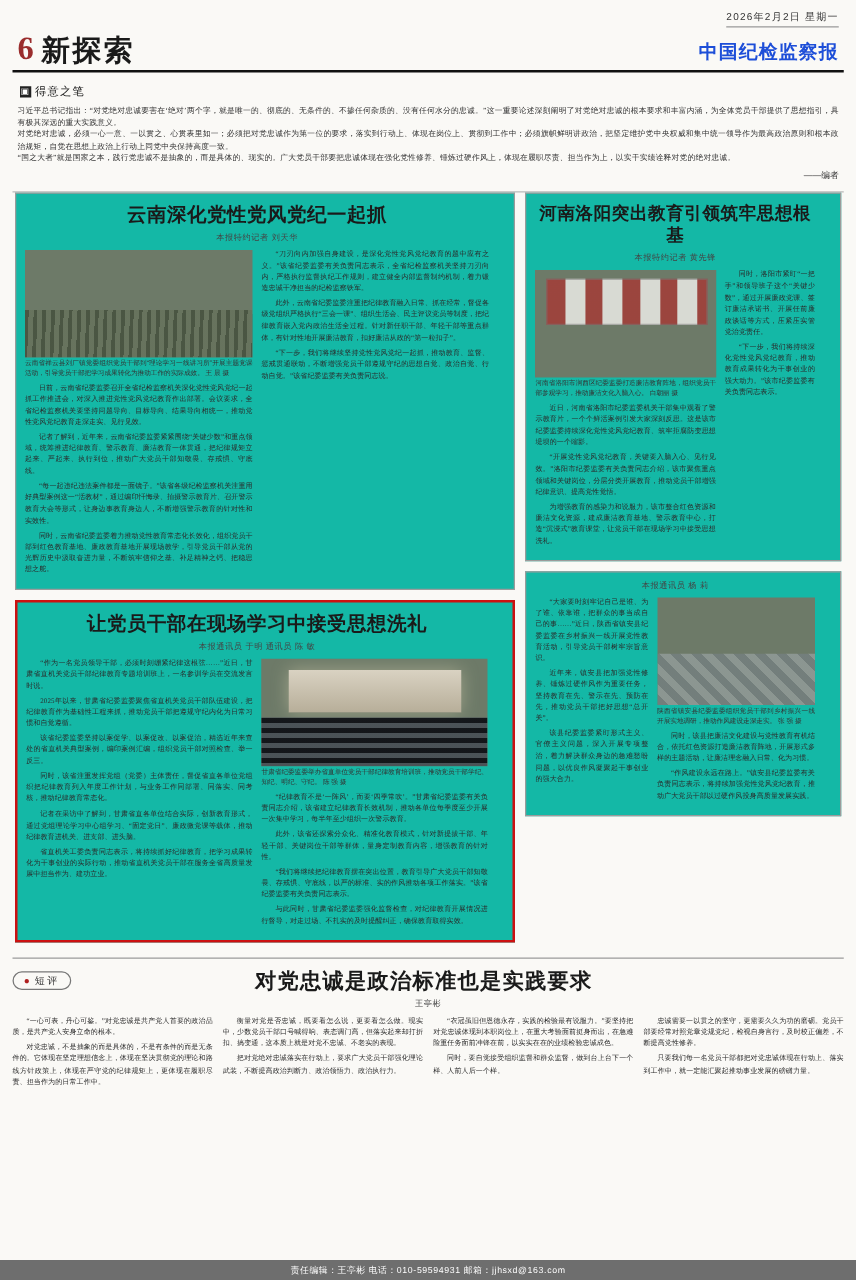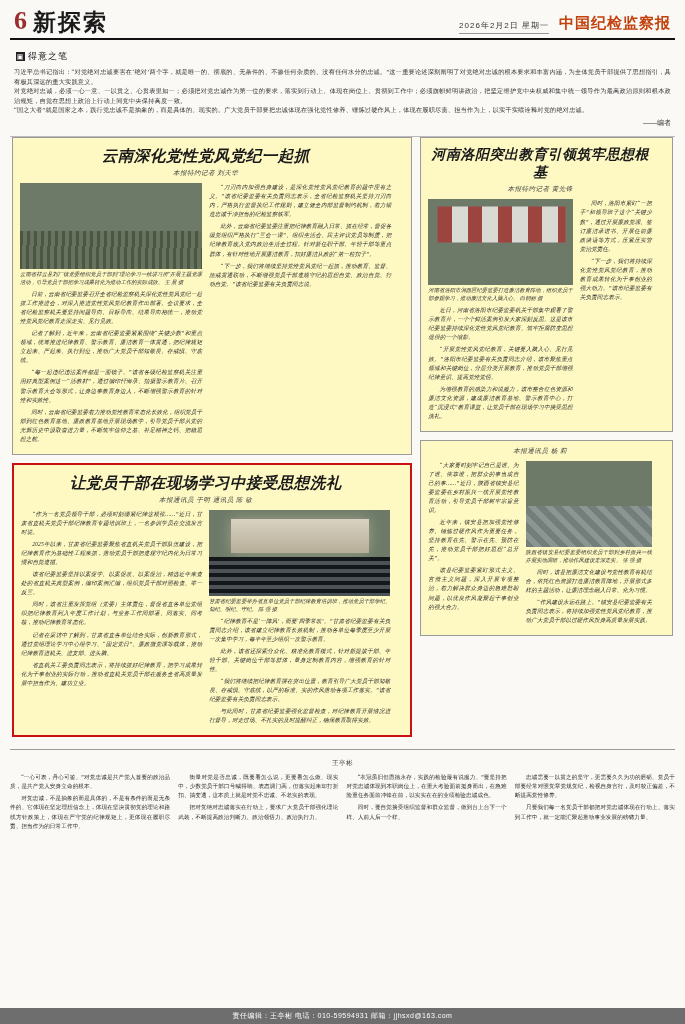--- a/index.html
+++ b/index.html
@@ -30,30 +30,30 @@
     font-family: "Liberation Serif", serif;
     font-size: 26px; font-weight: bold; color: #9a2d2d;
     line-height: 1; margin-right: 6px;
   }
   .section-title {
     font-family: Liberation Serif, serif;
     font-size: 23px; font-weight: bold; letter-spacing: 2px;
     line-height: 1;
   }
   .masthead-right {
-    margin-left: auto; display:flex; align-items:flex-end; gap:10px;
+    margin-left: auto; display:flex; align-items:flex-end; gap:10px;flex-direction:column;
   }
   .issue-date {
     font-size: 8px; color:#333; border-bottom:1px solid #999;
     padding-bottom:2px; letter-spacing:1px;
   }
   .paper-logo {
     font-family: "Liberation Serif", serif;
     font-size: 15px; font-weight:bold; letter-spacing:1px;
-    color:#c2410c; white-space:nowrap;
+    color:#1d4ed8; white-space:nowrap;
     border:0; padding-bottom:1px;
   }
 
   
   .editorial {
     border-bottom: 1px solid #bbb;
     padding: 5px 4px 8px 4px;
     position: relative;
   }
   .editor-tag {
@@ -90,22 +90,21 @@
     padding: 0 2px;
   }
   .col-left  { width: 404px; }
   .col-right { width: 255px; }
 
   
   .art {
     border:1px solid #9b9b9b;
     padding:6px 20px 7px 7px;
     margin-bottom:8px;
-    background:#fef9c3;
-    font-style:italic;
+    background:#14b8a6;
   }
   .art.highlight {
     border:2px solid #cc1111;
   }
   .art h2 {
     margin:2px 0 3px 0;
     font-family:"Liberation Serif", serif;
     font-size:15.5px; font-weight:bold; text-align:center;
     letter-spacing:0.5px; line-height:1.3;
   }
@@ -319,20 +318,27 @@
             <p class="txt lead">同时，该县把廉洁文化建设与党性教育有机结合，依托红色资源打造廉洁教育阵地，开展形式多样的主题活动，让廉洁理念融入日常、化为习惯。</p>
             <p class="txt lead">“作风建设永远在路上。”镇安县纪委监委有关负责同志表示，将持续加强党性党风党纪教育，推动广大党员干部以过硬作风投身高质量发展实践。</p>
           </div>
         </div>
       </div>
 
     </div>
   </div>
 
   <div class="commentary">
+    <div class="badge-row">
+      <div class="round-badge">
+        <span class="dot">●</span><span>短评</span>
+      </div>
+      <h2>对党忠诚是政治标准也是实践要求</h2>
+      <div style="width:54px"></div>
+    </div>
     <div class="byline">王亭彬</div>
     <div class="four">
       <div class="colbox">
         <p class="txt lead">“一心可表，丹心可鉴。”对党忠诚是共产党人首要的政治品质，是共产党人安身立命的根本。</p>
         <p class="txt lead">对党忠诚，不是抽象的而是具体的，不是有条件的而是无条件的。它体现在坚定理想信念上，体现在坚决贯彻党的理论和路线方针政策上，体现在严守党的纪律规矩上，更体现在履职尽责、担当作为的日常工作中。</p>
       </div>
       <div class="colbox">
         <p class="txt lead">衡量对党是否忠诚，既要看怎么说，更要看怎么做。现实中，少数党员干部口号喊得响、表态调门高，但落实起来却打折扣、搞变通，这本质上就是对党不忠诚、不老实的表现。</p>
         <p class="txt lead">把对党绝对忠诚落实在行动上，要求广大党员干部强化理论武装，不断提高政治判断力、政治领悟力、政治执行力。</p>
       </div>

